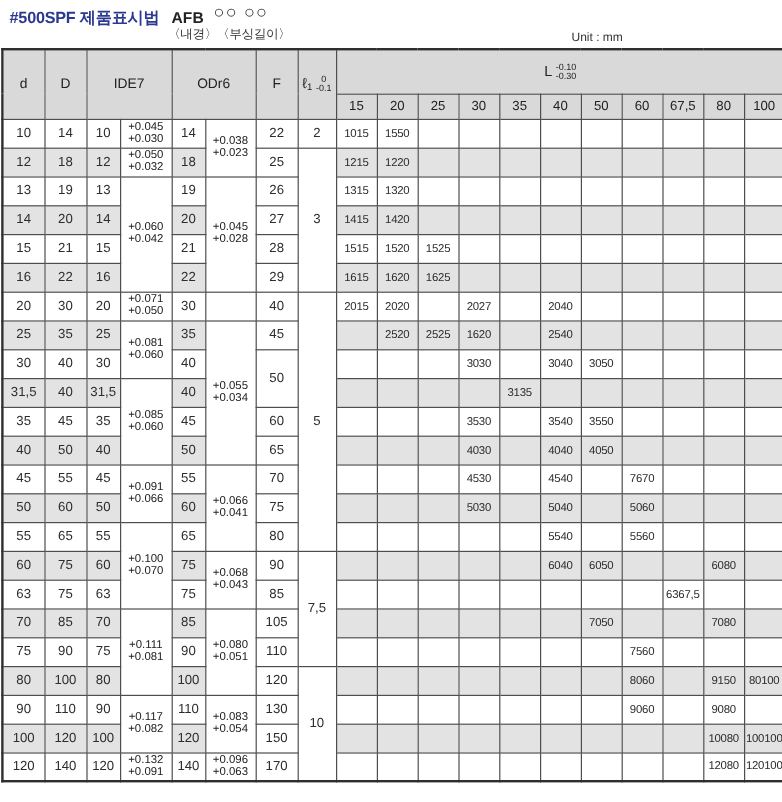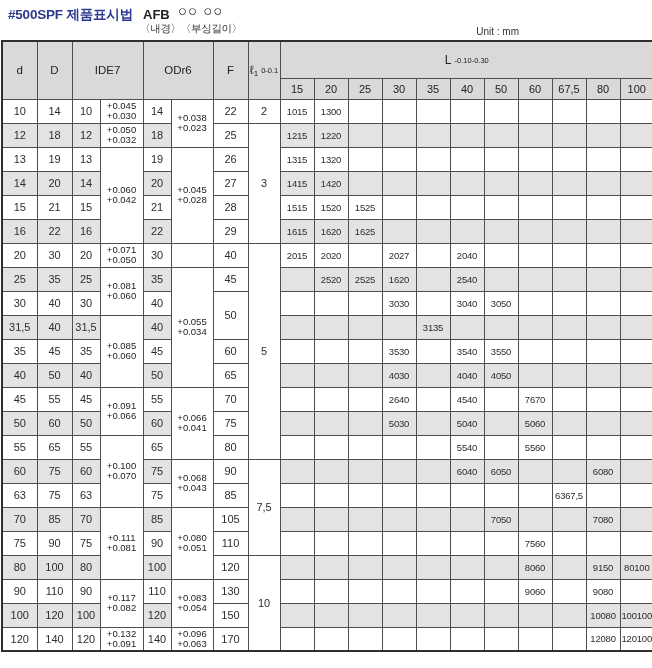--- a/index.html
+++ b/index.html
@@ -52,21 +52,21 @@
   .spec thead tr.hrow1 { height: 37px; }
   .spec thead tr.hrow2 { height: 21px; }
   .spec thead .size-th { font-size: 11px; }
   .spec tbody tr { height: 24px; }
 
   td.num { font-size: 11px; }
   td.tol { font-size: 9.5px; line-height: 10px; color: #222; }
   td.lcell { font-size: 9.5px; letter-spacing: -0.2px; }
   td.shade { background: #e3e3e3; }
 
-  .stack { display: inline-flex; vertical-align: middle;
+  .stack { display: inline-flex; flex-direction: column; vertical-align: middle;
            font-size: 7.5px; line-height: 8px; text-align: left; margin-left: 3px; }
   .stack .s-top { text-align: center; }
   sub.hsub { font-size: 8px; vertical-align: -2px; }
   .hsym { font-size: 12px; }
 </style>
 </head>
 <body>
 
 <div class="topbar">
   <span class="page-title">#500SPF 제품표시법</span>
@@ -142,21 +142,21 @@
           <div>+0.030</div>
         </td>
         <td class="num">14</td>
         <td class="tol" rowspan="2">
           <div>+0.038</div>
           <div>+0.023</div>
         </td>
         <td class="num">22</td>
         <td class="num">2</td>
         <td class="lcell">1015</td>
-        <td class="lcell">1300</td>
+        <td class="lcell">1550</td>
         <td class="lcell"></td>
         <td class="lcell"></td>
         <td class="lcell"></td>
         <td class="lcell"></td>
         <td class="lcell"></td>
         <td class="lcell"></td>
         <td class="lcell"></td>
         <td class="lcell"></td>
         <td class="lcell"></td>
       </tr>
@@ -401,21 +401,21 @@
         </td>
         <td class="num">55</td>
         <td class="tol" rowspan="3">
           <div>+0.066</div>
           <div>+0.041</div>
         </td>
         <td class="num">70</td>
         <td class="lcell"></td>
         <td class="lcell"></td>
         <td class="lcell"></td>
-        <td class="lcell">2640</td>
+        <td class="lcell">4530</td>
         <td class="lcell"></td>
         <td class="lcell">4540</td>
         <td class="lcell"></td>
         <td class="lcell">7670</td>
         <td class="lcell"></td>
         <td class="lcell"></td>
         <td class="lcell"></td>
       </tr>
       <tr>
         <td class="num shade">50</td>

